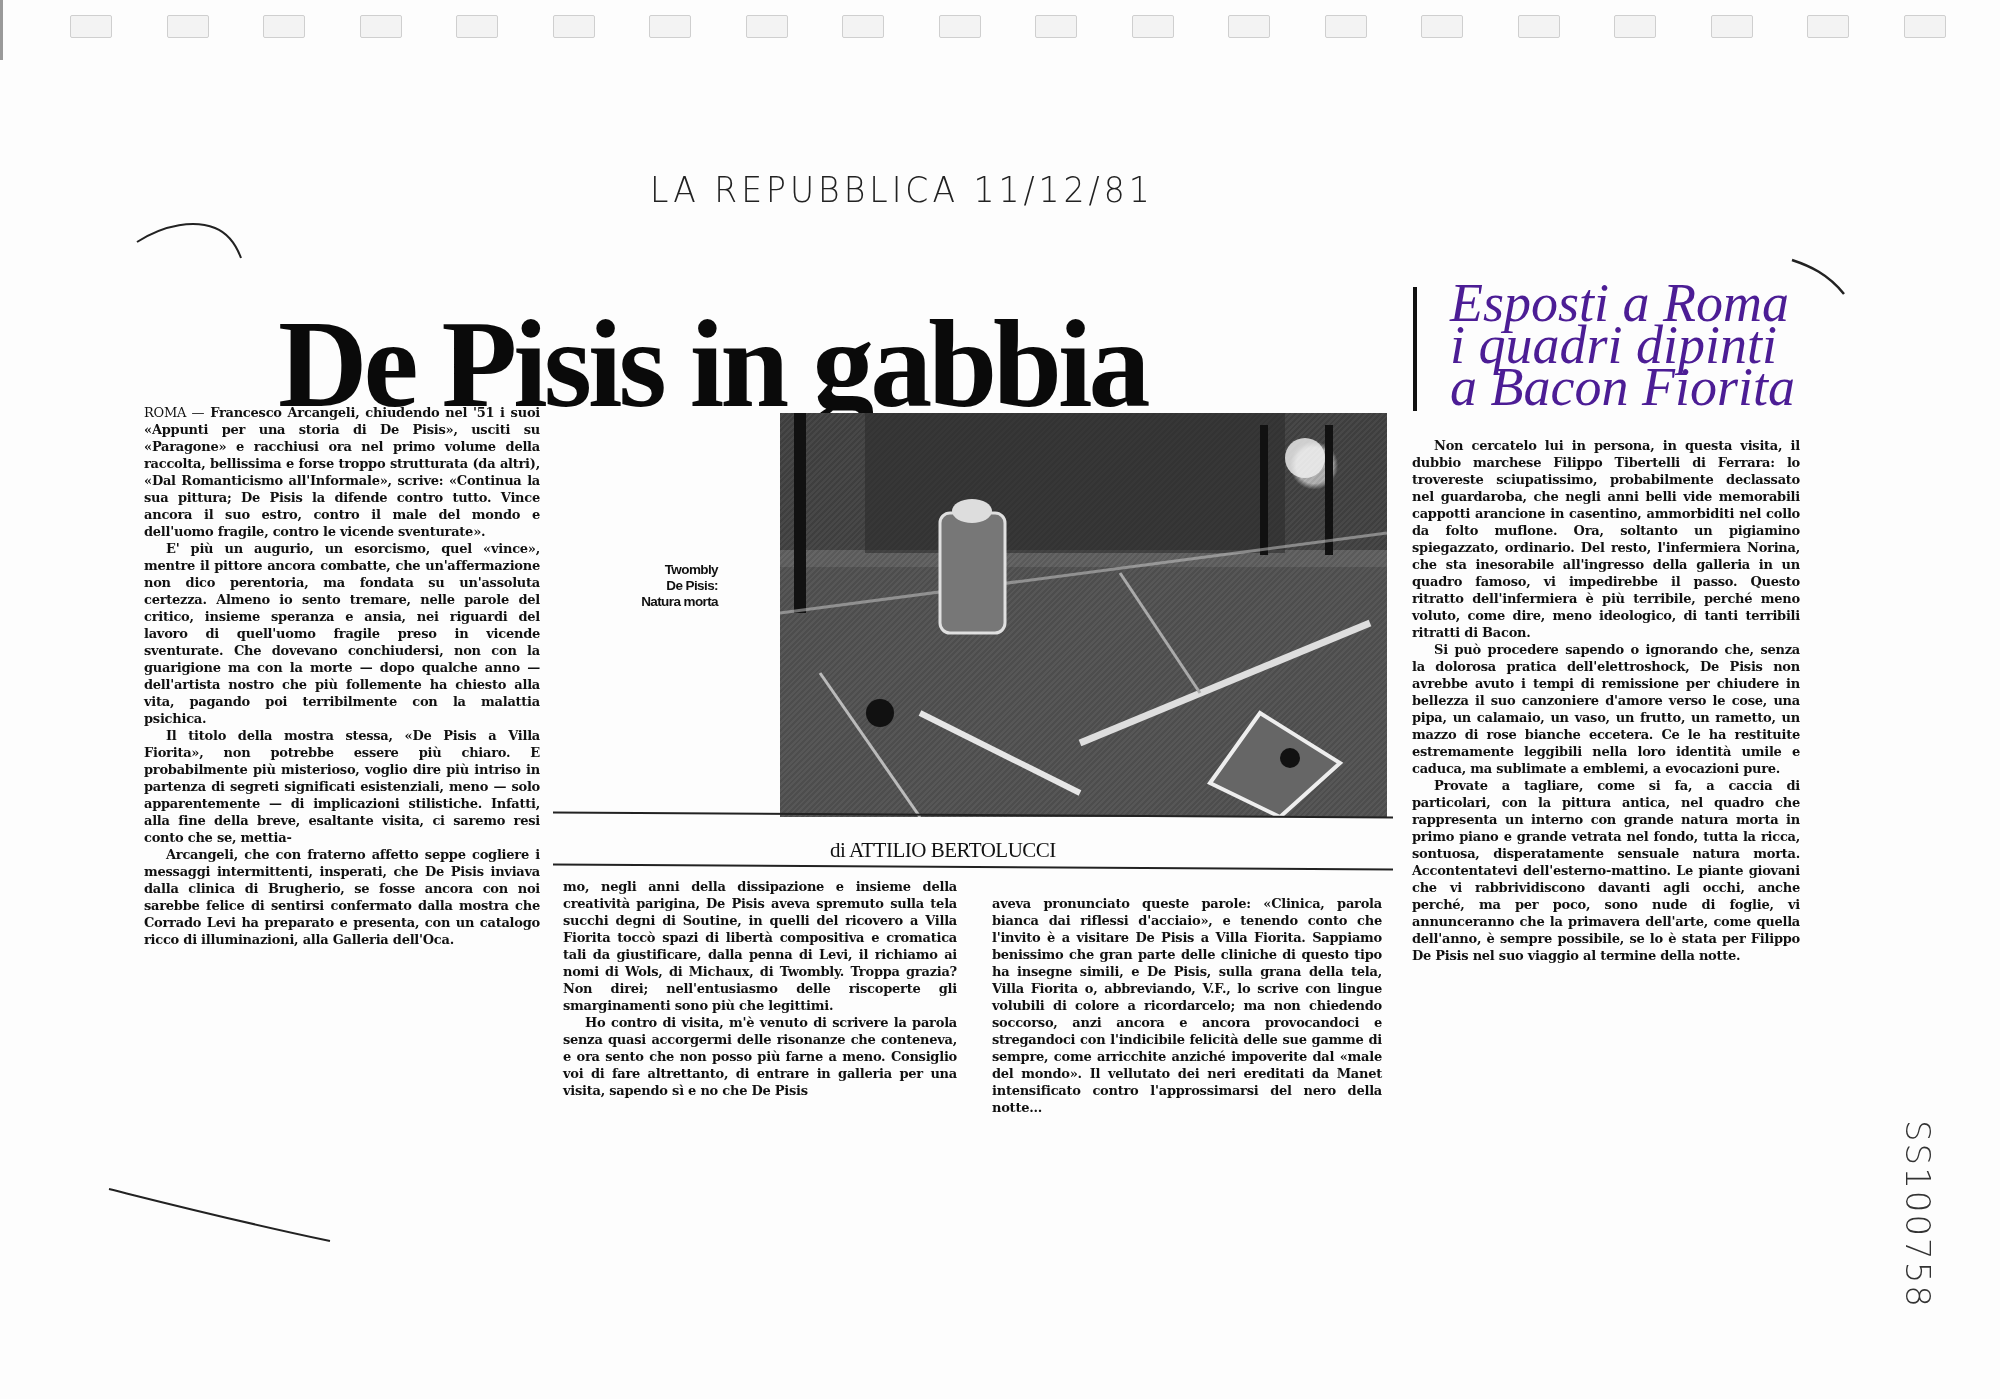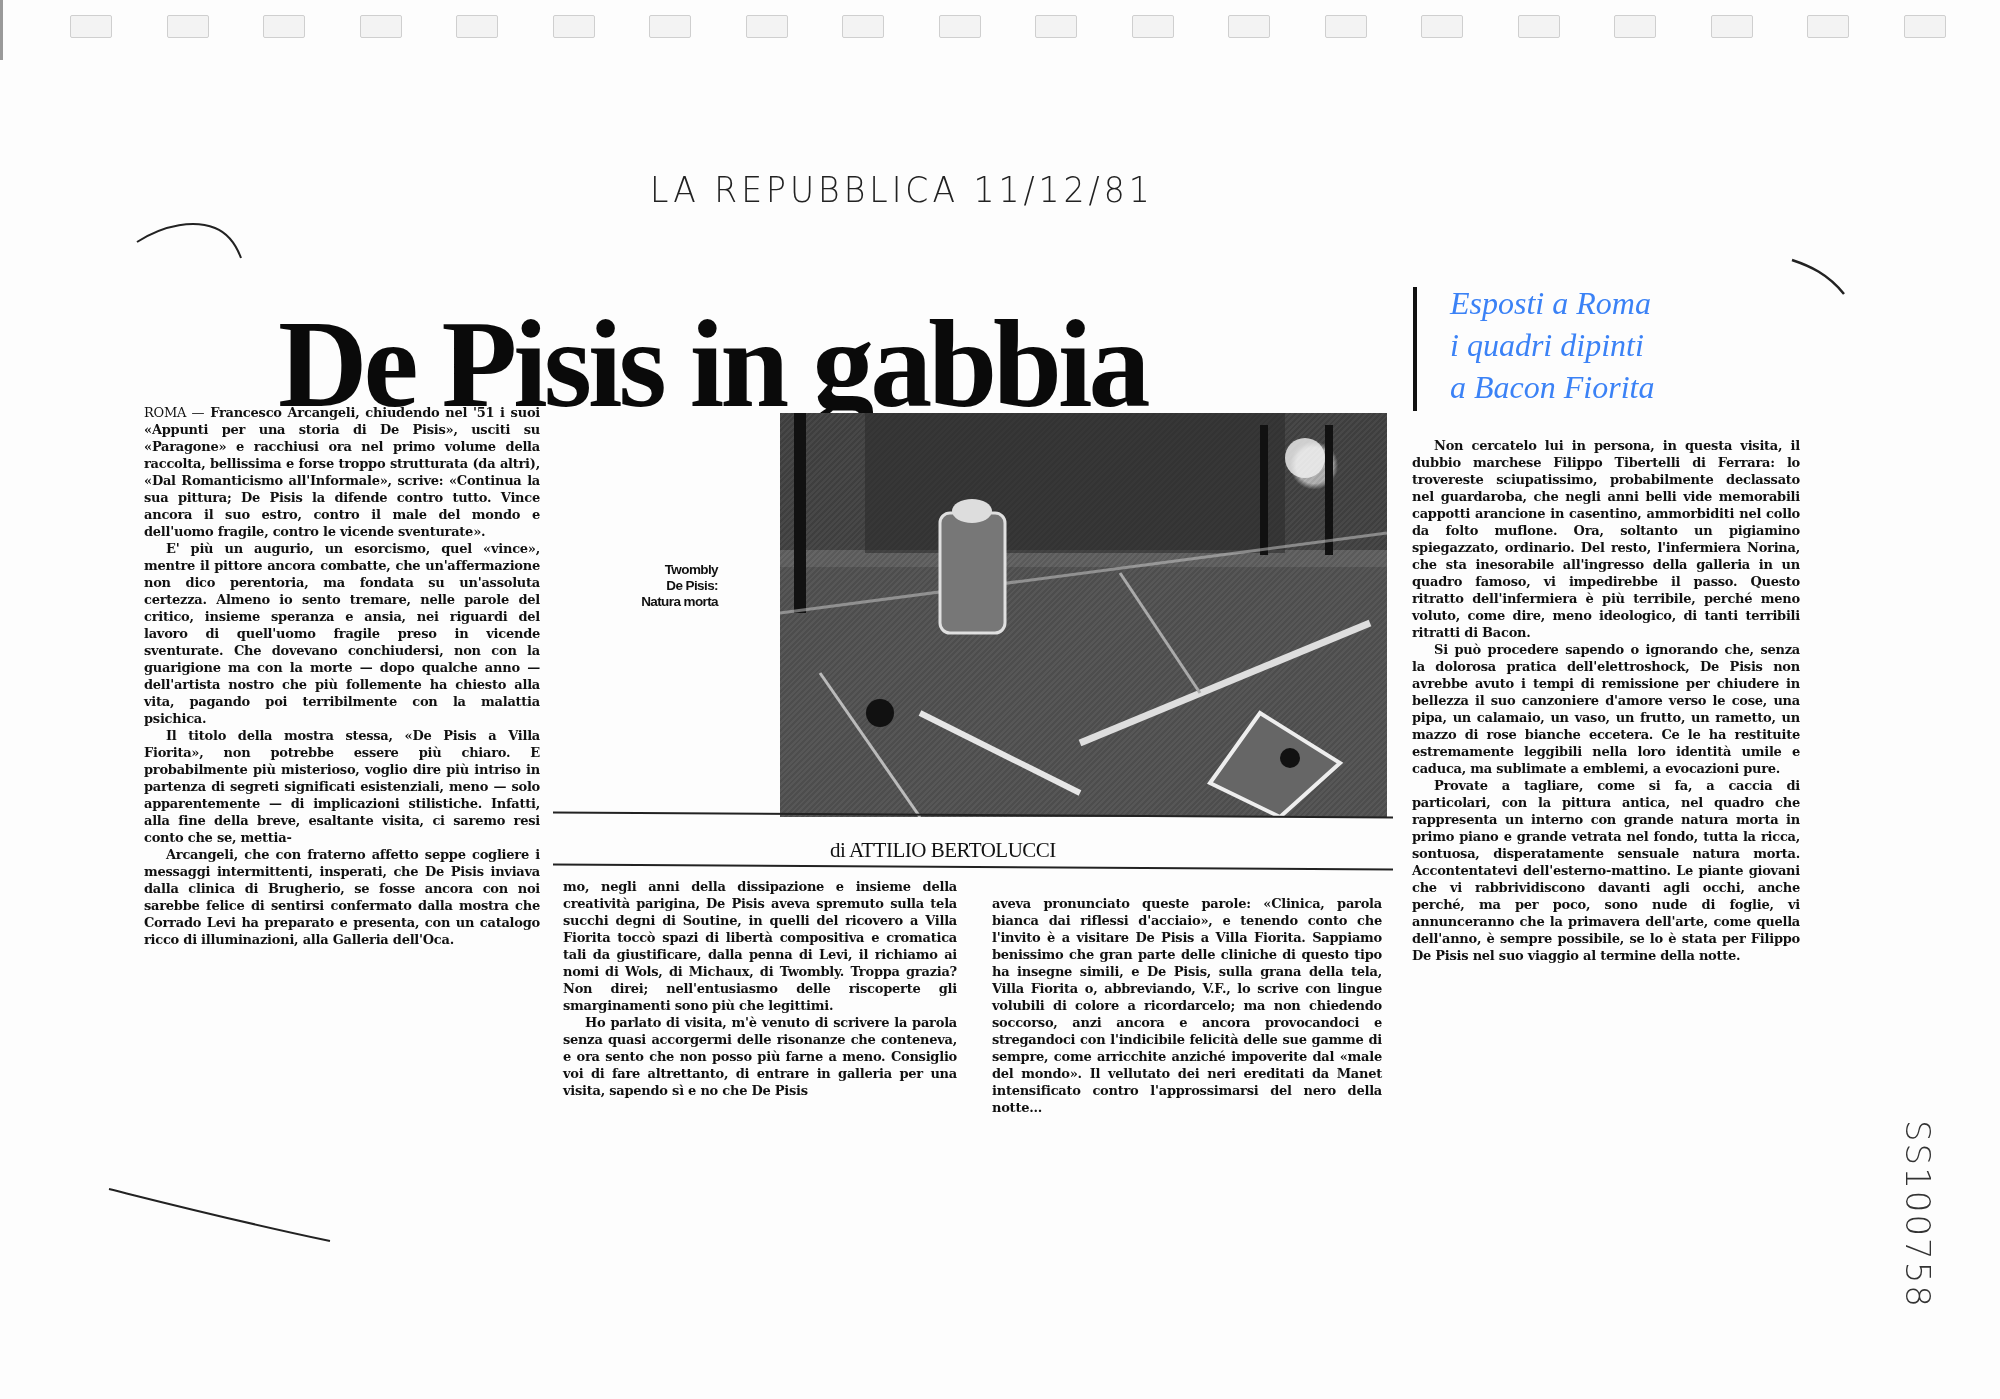--- a/index.html
+++ b/index.html
@@ -23,21 +23,21 @@
   }
   .headline {
     position: absolute; left: 278px; top: 220px;
     font-family: "Liberation Serif", serif; font-weight: bold;
     font-size: 124px; letter-spacing: -4px; line-height: 1; color: #0a0a0a;
   }
   .sidebar-rule { position:absolute; left:1413px; top:287px; width:4px; height:124px; background:#111; }
   .subhead {
     position: absolute; left: 1450px; top: 282px;
     font-family: "Liberation Serif", serif; font-style: italic;
-    font-size: 32px; line-height: 42px; color: #3b82f6;
+    font-size: 54px; line-height: 42px; color: #4c1d95;
   }
   .col {
     position: absolute; width: 400px;
     font-family: "DejaVu Serif", serif; font-weight: bold;
     font-size: 13px; line-height: 17px; text-align: justify;
     hyphens: manual; letter-spacing: -0.25px;
   }
   .col p { margin: 0; text-indent: 22px; }
   .col p.first { text-indent: 0; }
   .col p.cont { text-indent: 0; }
@@ -150,21 +150,21 @@
   <div>De Pisis:</div>
   <div>Natura morta</div>
 </div>
 
 <div class="byline-rule" style="left:553px;top:814px;width:840px;transform:rotate(0.35deg);"></div>
 <div class="byline">di ATTILIO BERTOLUCCI</div>
 <div class="byline-rule" style="left:553px;top:866px;width:840px;transform:rotate(0.35deg);"></div>
 
 <div class="col" style="left:563px;top:878px;width:394px;">
   <p class="cont">mo, negli anni della dissipazione e insieme della creatività parigina, De Pisis aveva spremuto sulla tela succhi degni di Soutine, in quelli del ricovero a Villa Fiorita toccò spazi di libertà compositiva e cromatica tali da giustificare, dalla penna di Levi, il richiamo ai nomi di Wols, di Michaux, di Twombly. Troppa grazia? Non direi; nell'entusiasmo delle riscoperte gli smarginamenti sono più che legittimi.</p>
-  <p>Ho parlato di visita, m'è venuto di scrivere la parola senza quasi accorgermi delle risonanze che conteneva, e ora sento che non posso più farne a meno. Consiglio voi di fare altrettanto, di entrare in galleria per una visita, sapendo sì e no che De Pisis</p>
+  <p>Ho contro di visita, m'è venuto di scrivere la parola senza quasi accorgermi delle risonanze che conteneva, e ora sento che non posso più farne a meno. Consiglio voi di fare altrettanto, di entrare in galleria per una visita, sapendo sì e no che De Pisis</p>
 </div>
 
 <div class="col" style="left:992px;top:895px;width:390px;">
   <p class="cont">aveva pronunciato queste parole: «Clinica, parola bianca dai riflessi d'acciaio», e tenendo conto che l'invito è a visitare De Pisis a Villa Fiorita. Sappiamo benissimo che gran parte delle cliniche di questo tipo ha insegne simili, e De Pisis, sulla grana della tela, Villa Fiorita o, abbreviando, V.F., lo scrive con lingue volubili di colore a ricordarcelo; ma non chiedendo soccorso, anzi ancora e ancora provocandoci e stregandoci con l'indicibile felicità delle sue gamme di sempre, come arricchite anziché impoverite dal «male del mondo». Il vellutato dei neri ereditati da Manet intensificato contro l'approssimarsi del nero della notte...</p>
 </div>
 
 <div class="col" style="left:1412px;top:437px;width:388px;">
   <p>Non cercatelo lui in persona, in questa visita, il dubbio marchese Filippo Tibertelli di Ferrara: lo trovereste sciupatissimo, probabilmente declassato nel guardaroba, che negli anni belli vide memorabili cappotti arancione in casentino, ammorbiditi nel collo da folto muflone. Ora, soltanto un pigiamino spiegazzato, ordinario. Del resto, l'infermiera Norina, che sta inesorabile all'ingresso della galleria in un quadro famoso, vi impedirebbe il passo. Questo ritratto dell'infermiera è più terribile, perché meno voluto, come dire, meno ideologico, di tanti terribili ritratti di Bacon.</p>
   <p>Si può procedere sapendo o ignorando che, senza la dolorosa pratica dell'elettroshock, De Pisis non avrebbe avuto i tempi di remissione per chiudere in bellezza il suo canzoniere d'amore verso le cose, una pipa, un calamaio, un vaso, un frutto, un rametto, un mazzo di rose bianche eccetera. Ce le ha restituite estremamente leggibili nella loro identità umile e caduca, ma sublimate a emblemi, a evocazioni pure.</p>
   <p>Provate a tagliare, come si fa, a caccia di particolari, con la pittura antica, nel quadro che rappresenta un interno con grande natura morta in primo piano e grande vetrata nel fondo, tutta la ricca, sontuosa, disperatamente sensuale natura morta. Accontentatevi dell'esterno-mattino. Le piante giovani che vi rabbrividiscono davanti agli occhi, anche perché, ma per poco, sono nude di foglie, vi annunceranno che la primavera dell'arte, come quella dell'anno, è sempre possibile, se lo è stata per Filippo De Pisis nel suo viaggio al termine della notte.</p>

